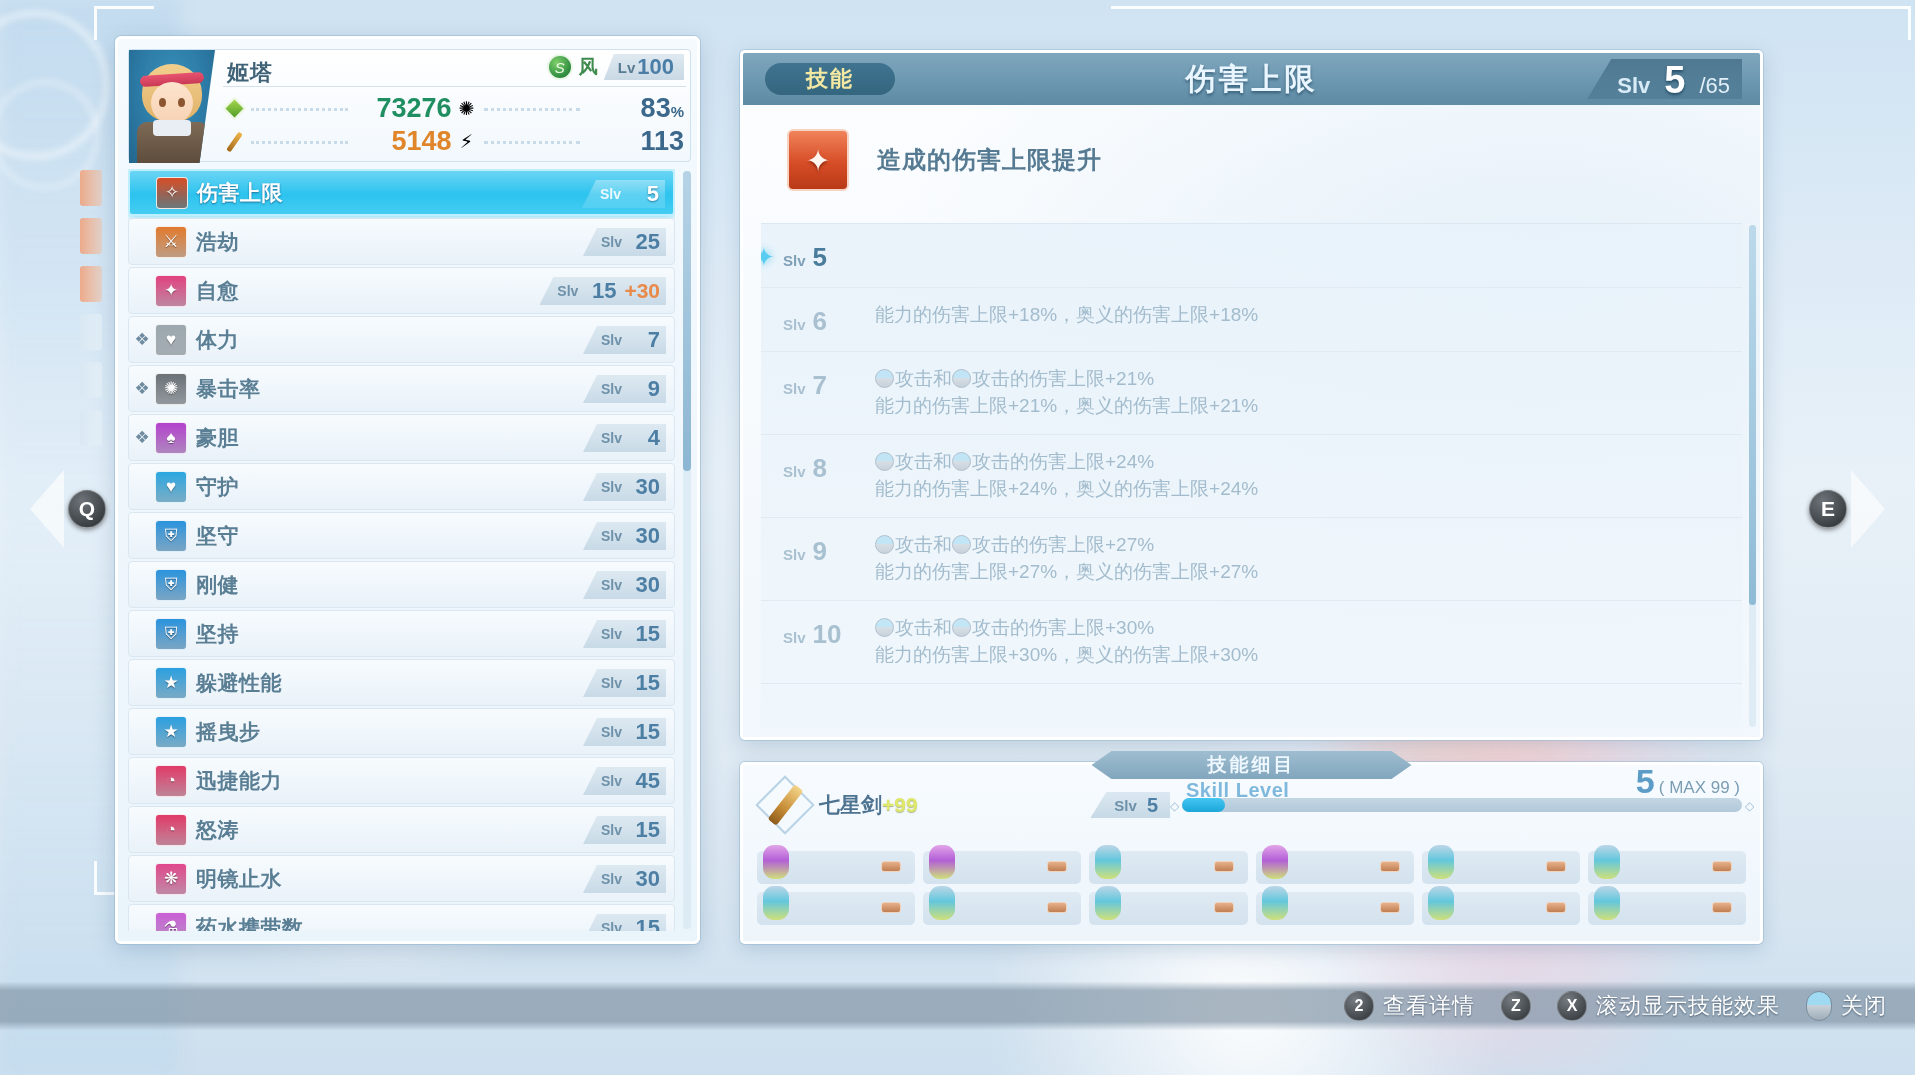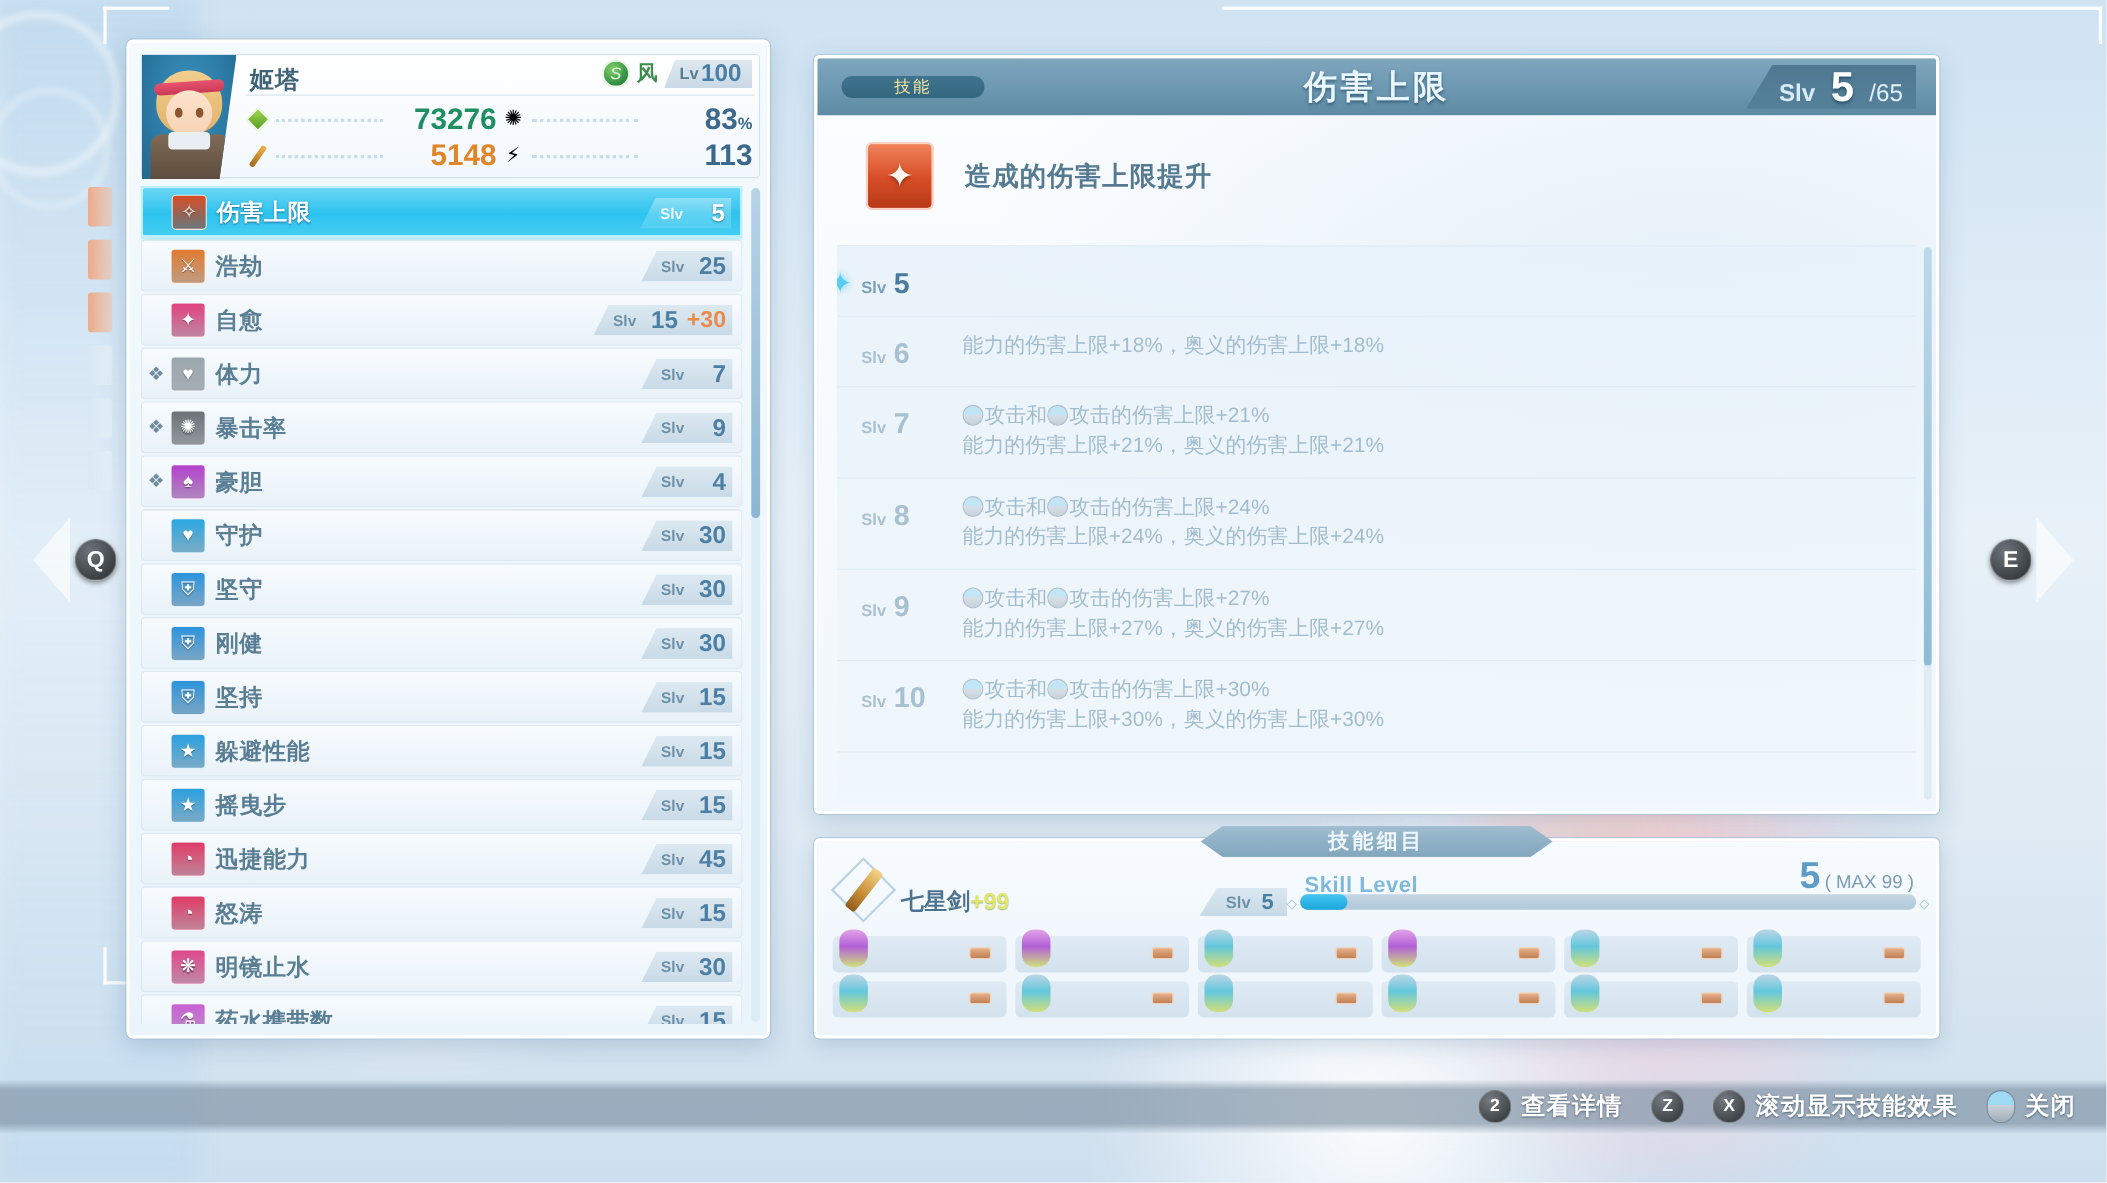--- a/index.html
+++ b/index.html
@@ -153,24 +153,24 @@
     background:linear-gradient(180deg,#f6fbff 0%, #eef6fc 100%);
     box-shadow:0 0 0 1px rgba(150,185,210,.55), 0 6px 22px rgba(60,100,140,.22);
     overflow:hidden;
   }
   .det-header{
     height:52px; position:relative;
     background:linear-gradient(180deg,#7fa6bd 0%, #6e99b2 50%, #5f8aa4 100%);
     display:flex; align-items:center;
   }
   .det-tag{
-    margin-left:22px; width:130px; height:20px; border-radius:16px;
+    margin-left:22px; width:130px; height:32px; border-radius:16px;
     background:linear-gradient(180deg,#3f738f,#35667f);
     display:flex; align-items:center; justify-content:center;
-    color:#f3e9a3; font-size:15px; font-weight:normal; letter-spacing:2px;
+    color:#f3e9a3; font-size:22px; font-weight:bold; letter-spacing:2px;
   }
   .det-title{
     position:absolute; left:0; right:0; text-align:center; font-size:30px; font-weight:bold;
     color:#eaf6ff; text-shadow:0 2px 3px rgba(30,70,95,.7); letter-spacing:3px;
   }
   .det-slv{
     position:absolute; right:18px; display:flex; align-items:baseline; gap:14px;
     padding:0 12px 0 30px; height:40px; clip-path:polygon(24px 0,100% 0,100% 100%,0 100%);
     background:linear-gradient(180deg,rgba(42,84,110,.55),rgba(42,84,110,.25));
   }
@@ -217,21 +217,21 @@
     background:linear-gradient(180deg,#f7fbff,#edf5fb);
     box-shadow:0 0 0 1px rgba(150,185,210,.55), 0 6px 18px rgba(60,100,140,.2);
   }
   .detail-ribbon{
     position:absolute; left:50%; transform:translateX(-50%); top:-14px;
     width:320px; height:28px; background:linear-gradient(180deg,#9fbdd0,#81a6bd);
     clip-path:polygon(20px 0,300px 0,320px 50%,300px 100%,20px 100%,0 50%);
     color:#f0f8ff; font-size:19px; font-weight:bold; letter-spacing:3px;
     display:flex; align-items:center; justify-content:center;
   }
-  .detail-top{ display:flex; align-items:flex-end; height:68px; padding:12px 18px 0 18px; }
+  .detail-top{ display:flex; align-items:center; height:68px; padding:12px 18px 0 18px; }
   .weap-ico{ width:48px; height:48px; flex:0 0 48px; position:relative; display:flex; align-items:center; justify-content:center; }
   .weap-diamond{ position:absolute; inset:3px; border:2px solid rgba(170,200,222,.8); transform:rotate(45deg); }
   .weap-blade{ width:11px; height:44px; border-radius:3px; transform:rotate(38deg);
                background:linear-gradient(180deg,#f3d488,#c68b35 60%,#8d5c1c); }
   .weap-name{ margin-left:10px; font-size:21px; color:#4d7390; font-weight:bold; }
   .weap-plus{ color:#dfe86a; font-size:21px; font-weight:bold; text-shadow:0 1px 1px rgba(90,110,30,.5); }
 
   .lvl-block{ flex:1; display:flex; align-items:center; justify-content:flex-end; gap:12px; position:relative; }
   .slv-chip{ padding:0 12px 0 24px; height:26px; display:flex; align-items:center; gap:10px;
              clip-path:polygon(16px 0,100% 0,100% 100%,0 100%);
@@ -280,21 +280,21 @@
   }
   .cmd-item{ display:flex; align-items:center; gap:9px; margin-left:14px; }
   .cmd-key{ width:30px; height:30px; border-radius:50%;
             background:radial-gradient(circle at 35% 28%, #757b80, #42474c 70%, #272b2e);
             color:#fff; font-size:16px; font-weight:bold;
             display:flex; align-items:center; justify-content:center; border:1px solid rgba(255,255,255,.25); }
   .cmd-mouse{ width:26px; height:30px; border-radius:13px;
               background:linear-gradient(180deg,#b9e6f7 0%,#b9e6f7 46%,#c9d2da 46%,#9fadb8 100%);
               border:1px solid #7b8d9c; }
   .cmd-mouse.scroll{ background:linear-gradient(180deg,#9fd9f2 0%,#9fd9f2 46%,#c9d2da 46%,#9fadb8 100%); }
-  .cmd-label{ font-size:22px; color:#ffffff; font-weight:bold; text-shadow:0 1px 2px rgba(40,60,80,.65); letter-spacing:1px; }
+  .cmd-label{ font-size:22px; color:#ffffff; font-weight:normal; text-shadow:0 1px 2px rgba(40,60,80,.65); letter-spacing:1px; }
 </style>
 </head>
 <body>
 
 <div class="bg-layer">
   <div class="bg-left"></div>
   <div class="bg-deco-circle"></div>
   <div class="bg-deco-circle2"></div>
   <div class="bg-cloud" style="left:120px;top:640px;width:520px;height:320px;"></div>
   <div class="bg-cloud" style="left:900px;top:880px;width:700px;height:260px;"></div>

